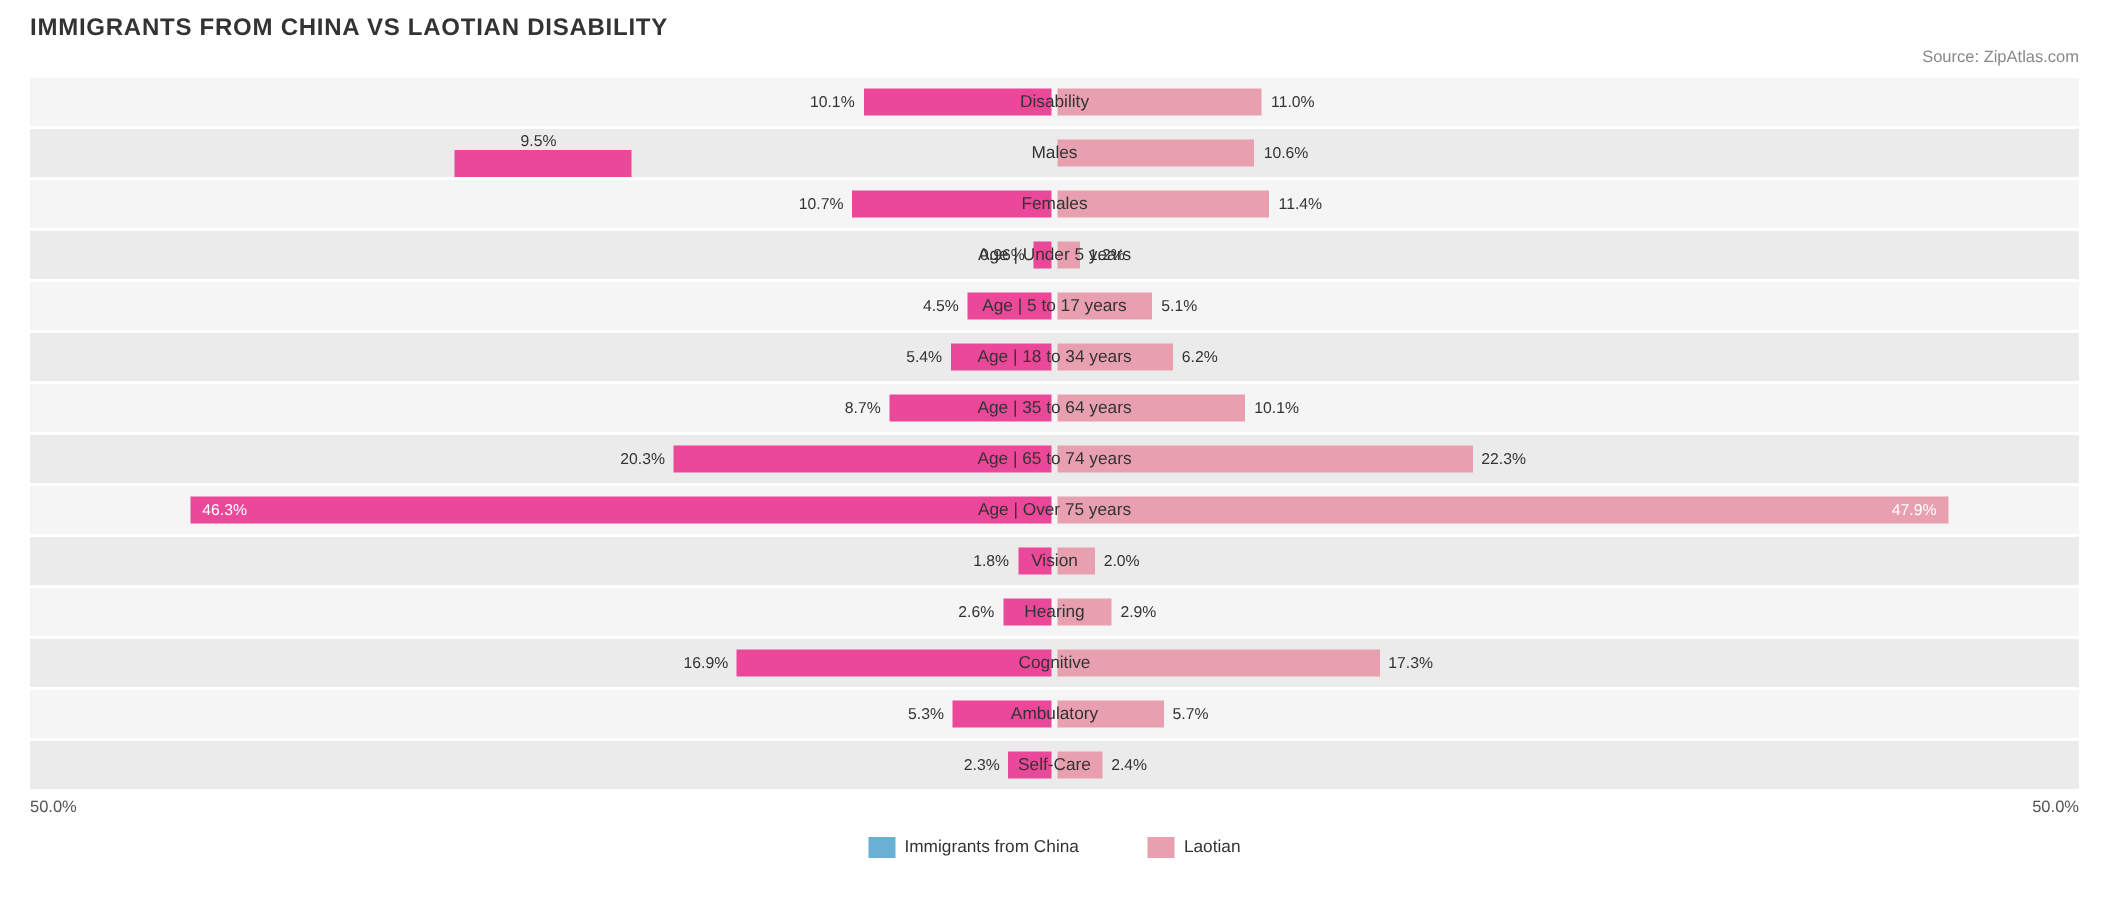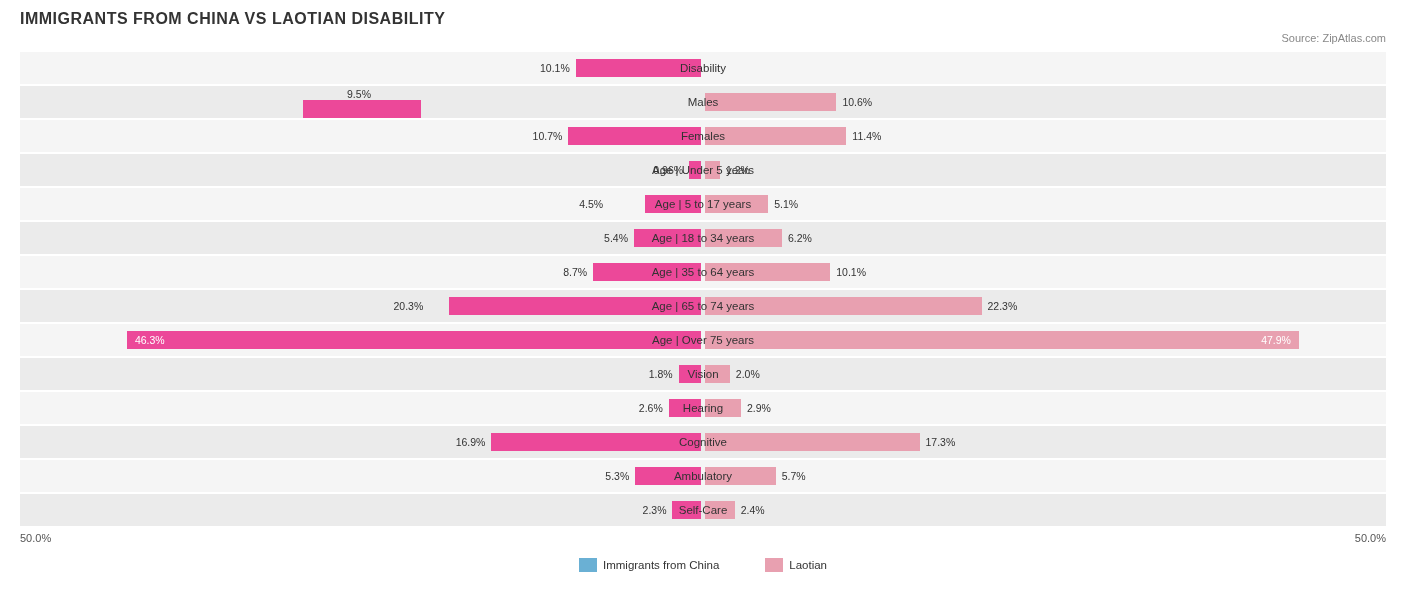--- a/index.html
+++ b/index.html
@@ -164,20 +164,24 @@
 
 <div class="chart-area" id="chart-area">
 
 <div class="bar-row">
       <div class="row-inner" style="position:relative; width:100%; height:100%;">
         <div class="left-side" style="width:680px;">
         <span class="val-left">10.1%</span>
         <div class="bar-blue" style="width:125.24px;"></div>
       </div>
         <div class="label-col">Disability</div>
+        <div class="right-side" style="width:680px;">
+        <div class="bar-pink" style="width:136.4px;"></div>
+        <span class="val-right">11.0%</span>
+      </div>
       </div>
     </div>
     <div class="bar-row">
       <div class="row-inner" style="position:relative; width:100%; height:100%;">
         <div class="left-side" style="width:680px;flex-direction:column;">
         <span class="val-left">9.5%</span>
         <div class="bar-blue" style="width:117.8px;"></div>
       </div>
         <div class="label-col">Males</div>
         <div class="right-side" style="width:680px;">
@@ -207,21 +211,21 @@
       </div>
         <div class="label-col">Age | Under 5 years</div>
         <div class="right-side" style="width:680px;">
         <div class="bar-pink" style="width:14.88px;"></div>
         <span class="val-right">1.2%</span>
       </div>
       </div>
     </div>
     <div class="bar-row">
       <div class="row-inner" style="position:relative; width:100%; height:100%;">
-        <div class="left-side" style="width:680px;gap:36px;">
+        <div class="left-side" style="width:680px;">
         <span class="val-left">4.5%</span>
         <div class="bar-blue" style="width:55.8px;"></div>
       </div>
         <div class="label-col">Age | 5 to 17 years</div>
         <div class="right-side" style="width:680px;">
         <div class="bar-pink" style="width:63.239999999999995px;"></div>
         <span class="val-right">5.1%</span>
       </div>
       </div>
     </div>
@@ -246,21 +250,21 @@
       </div>
         <div class="label-col">Age | 35 to 64 years</div>
         <div class="right-side" style="width:680px;">
         <div class="bar-pink" style="width:125.24px;"></div>
         <span class="val-right">10.1%</span>
       </div>
       </div>
     </div>
     <div class="bar-row">
       <div class="row-inner" style="position:relative; width:100%; height:100%;">
-        <div class="left-side" style="width:680px;gap:20px;">
+        <div class="left-side" style="width:680px;">
         <span class="val-left">20.3%</span>
         <div class="bar-blue" style="width:251.72000000000003px;"></div>
       </div>
         <div class="label-col">Age | 65 to 74 years</div>
         <div class="right-side" style="width:680px;">
         <div class="bar-pink" style="width:276.52px;"></div>
         <span class="val-right">22.3%</span>
       </div>
       </div>
     </div>

